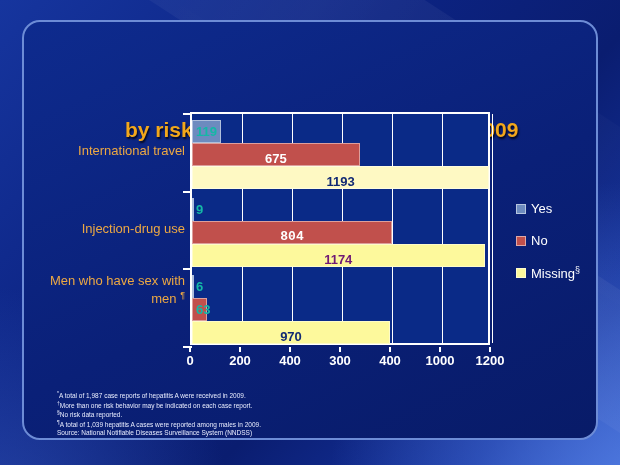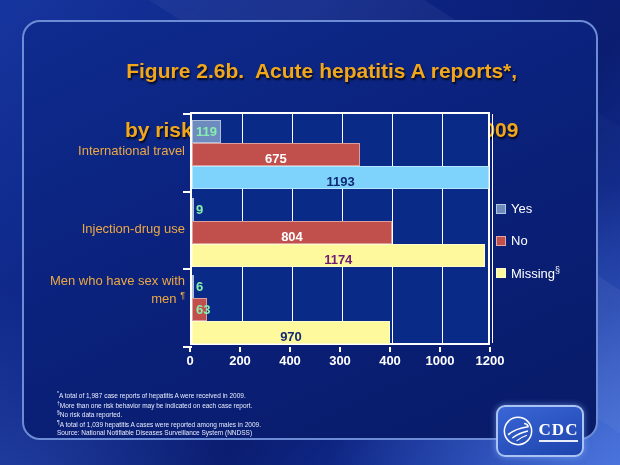--- a/index.html
+++ b/index.html
@@ -35,40 +35,40 @@
   .title sup { font-size:13px; }
 
   
   .plot {
     position:absolute; left:190px; top:112px; width:300px; height:233px;
     border:2px solid #ffffff; background:#0a2a87;
   }
   .grid { position:absolute; top:0; bottom:0; width:1px; background:#ffffff; }
   .bar  { position:absolute; height:23px; border:1px solid rgba(255,255,255,.45); display:flex; align-items:flex-end; justify-content:center; }
   .bar-label { font-size:13px; font-weight:bold; line-height:13px; }
-  .bar-label.outside { position:absolute; color:#86efac;text-align:right; }
+  .bar-label.outside { position:absolute; color:#14b8a6;text-align:right; }
   .ytick { position:absolute; left:-9px; width:9px; height:2px; background:#ffffff; }
 
   
   .cat-labels { position:absolute; left:38px; top:112px; width:147px; height:233px; }
   .cat { position:absolute; left:0; width:147px; height:77.6px;
          display:flex; align-items:center; justify-content:flex-end;
          text-align:right; color:#eda843; font-size:13px; line-height:15px; }
   .cat sup { font-size:9px; }
 
   
   .xaxis { position:absolute; left:190px; top:347px; width:300px; height:24px; }
   .xtick-mark { position:absolute; top:0; width:2px; height:5px; background:#ffffff; transform:translateX(-50%); }
   .xtick-label { position:absolute; top:6px; transform:translateX(-50%);
                  color:#ffffff; font-size:13px; font-weight:bold; }
   .xlabel { position:absolute; left:190px; top:372px; width:300px; text-align:center;
             color:#ffffff; font-size:13px; font-weight:bold; }
 
   
-  .legend { position:absolute; left:496px; top:201px; }
+  .legend { position:absolute; left:516px; top:201px; }
   .legend-row { display:flex; align-items:center; margin-bottom:17px; }
   .legend-swatch { width:10px; height:10px; margin-right:5px; border:1px solid rgba(255,255,255,.5); flex:none; }
   .legend-label { color:#ffffff; font-size:13px; }
   .legend-label sup { font-size:9px; }
 
   
   .footnotes { position:absolute; left:57px; top:390px; width:330px;
                color:#e9edff; font-size:6.5px; line-height:7.5px; }
   .footnote sup { font-size:5px; }
 
@@ -87,21 +87,21 @@
 </head>
 <body>
 
 <div id="slide">
   <div class="streak s1"></div>
   <div class="streak s2"></div>
 
   <div class="panel"></div>
 
   <div class="title">
-    <span>Figure 2.6b.  Acute hepatitis A reports*,</span><br>
+    <br>
     <span>by risk behavior</span><sup>†</sup><span> — United States, 2009</span>
   </div>
 
   <div class="cat-labels">
       <div class="cat" style="top: 77.6667px;">
         <span>Injection-drug use</span>
       </div>
       <div class="cat" style="top: 0px;">
         <span>International travel</span>
       </div>
@@ -119,27 +119,27 @@
       <div class="grid" style="left: 300px;"></div>
       <div class="ytick" style="top: -1px;"></div>
       <div class="ytick" style="top: 76.6667px;"></div>
       <div class="ytick" style="top: 154.333px;"></div>
       <div class="ytick" style="top: 232px;"></div>
       <div class="bar" style="top: 6px; left: 0px; width: 28.75px; background: rgb(109, 139, 191);"></div>
       <span class="bar-label outside" style="left: 4px; top: 11px;">119</span>
       <div class="bar" style="top: 29px; left: 0px; width: 167.75px; background: rgb(193, 80, 76);">
         <span class="bar-label" style="color: rgb(255, 255, 255);">675</span>
       </div>
-      <div class="bar" style="top: 52px; left: 0px; width: 297.25px; background: #7dd3fc;">
+      <div class="bar" style="top: 52px; left: 0px; width: 297.25px; background: #fef9c3;">
         <span class="bar-label" style="color: rgb(18, 42, 116);">1193</span>
       </div>
       <div class="bar" style="top: 83.6667px; left: 0px; width: 1.25px; background: rgb(109, 139, 191);"></div>
       <span class="bar-label outside" style="left: 4px; top: 88.6667px;">9</span>
       <div class="bar" style="top: 106.667px; left: 0px; width: 200px; background: rgb(193, 80, 76);">
-        <span class="bar-label" style="color: rgb(255, 255, 255);">804</span>
+        <span class="bar-label" style="color: rgb(255, 255, 255); font-family: Liberation Mono, monospace;">804</span>
       </div>
       <div class="bar" style="top: 129.667px; left: 0px; width: 292.5px; background: rgb(253, 249, 156);">
         <span class="bar-label" style="color: #701a75;">1174</span>
       </div>
       <div class="bar" style="top: 161.333px; left: 0px; width: 1px; background: rgb(109, 139, 191);"></div>
       <span class="bar-label outside" style="left: 4px; top: 166.333px;">6</span>
       <div class="bar" style="top: 184.333px; left: 0px; width: 14.75px; background: rgb(193, 80, 76);"></div>
       <span class="bar-label outside" style="left: 4px; top: 189.333px;">63</span>
       <div class="bar" style="top: 207.333px; left: 0px; width: 198px; background: rgb(253, 249, 156);">
         <span class="bar-label" style="color: rgb(18, 42, 116);">970</span>
@@ -179,26 +179,13 @@
     </div>
 
   <div class="footnotes">
       <div class="footnote"><sup>*</sup><span>A total of 1,987 case reports of hepatitis A were received in 2009.</span></div>
       <div class="footnote"><sup>†</sup><span>More than one risk behavior may be indicated on each case report.</span></div>
       <div class="footnote"><sup>§</sup><span>No risk data reported.</span></div>
       <div class="footnote"><sup>¶</sup><span>A total of 1,039 hepatitis A cases were reported among males in 2009.</span></div>
       <div class="footnote"><span>Source: National Notifiable Diseases Surveillance System (NNDSS)</span></div>
     </div>
 
-  <div class="cdc-logo">
-    <svg width="32" height="32" viewBox="0 0 34 34">
-      <circle cx="17" cy="17" r="14.5" fill="none" stroke="#ffffff" stroke-width="1.6"></circle>
-      <path d="M6.5 21 Q14 14.5 27.5 12.5" fill="none" stroke="#ffffff" stroke-width="1.8"></path>
-      <path d="M11 24.5 Q18 19 27.5 17" fill="none" stroke="#ffffff" stroke-width="1.5"></path>
-      <path d="M15.5 27.5 Q20.5 23.5 26.5 21.5" fill="none" stroke="#ffffff" stroke-width="1.2"></path>
-      <path d="M23.5 9 q4 .5 4.5 4" fill="none" stroke="#ffffff" stroke-width="1.6"></path>
-    </svg>
-    <div class="cdc-text">
-      <div>CDC</div>
-      <div class="cdc-underline"></div>
-    </div>
-  </div>
 </div>
 
 </body></html>

